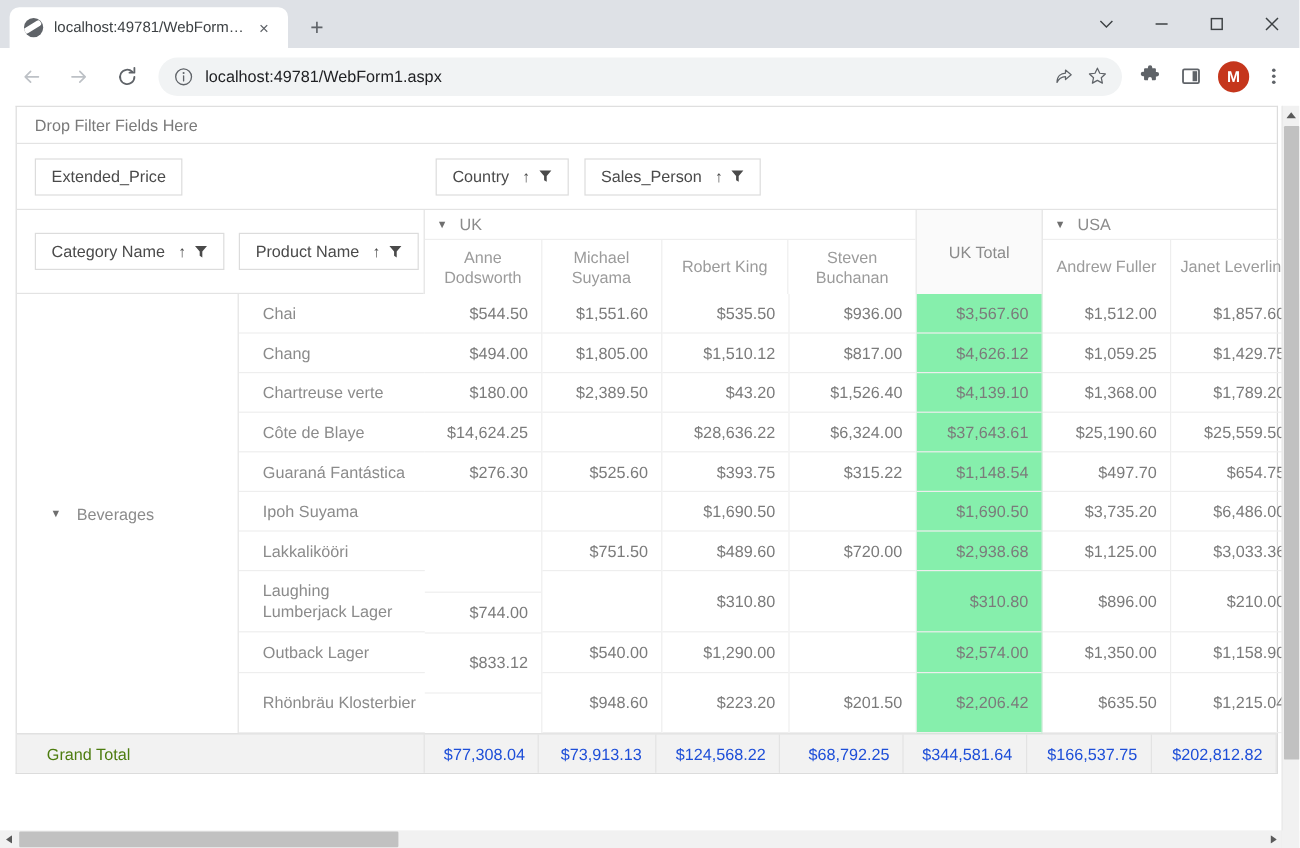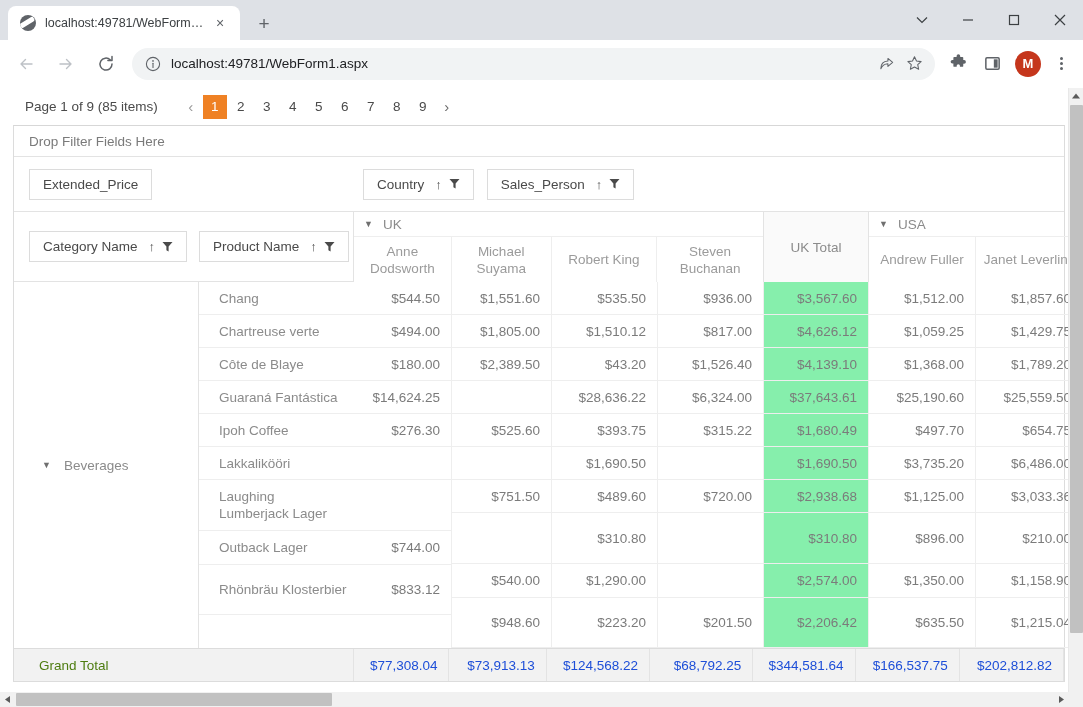--- a/index.html
+++ b/index.html
@@ -415,36 +415,20 @@
     <div class="menu-dots">
       <i></i>
         <i></i>
         <i></i>
     </div>
   </div>
 
   <div class="viewport">
     <div class="page">
 
-      <div class="pager">
-        <span class="pager-info">Page 1 of 9 (85 items)</span>
-        <span class="pager-nav">
-          <span class="pg-arrow">‹</span>
-          <span class="pg active">1</span>
-          <span class="pg">2</span>
-          <span class="pg">3</span>
-          <span class="pg">4</span>
-          <span class="pg">5</span>
-          <span class="pg">6</span>
-          <span class="pg">7</span>
-          <span class="pg">8</span>
-          <span class="pg">9</span>
-          <span class="pg-arrow next">›</span>
-        </span>
-      </div>
 
       <div class="pivot">
 
         <div class="filterarea">
           <span>Drop Filter Fields Here</span>
         </div>
 
         <div class="fieldrow">
           <div class="datafield-zone">
             <span class="fieldbox">
@@ -529,25 +513,26 @@
 
         <div class="databody">
           <div class="rowarea">
             <div class="catcol">
               <div class="catlabel">
                 <span class="tri">▼</span>
                 <span>Beverages</span>
               </div>
             </div>
             <div class="prodcol">
+              <div class="prodcell" style="height:33px">Chai</div>
               <div class="prodcell" style="height:33px">Chang</div>
               <div class="prodcell" style="height:33px">Chartreuse verte</div>
               <div class="prodcell" style="height:33px">Côte de Blaye</div>
               <div class="prodcell" style="height:33px">Guaraná Fantástica</div>
-              <div class="prodcell" style="height:33px">Ipoh Coffee</div>
+              <div class="prodcell" style="height:33px">Ipoh Suyama</div>
               <div class="prodcell" style="height:33px">Lakkalikööri</div>
               <div class="prodcell" style="height:51px">Laughing Lumberjack Lager</div>
               <div class="prodcell" style="height:34px">Outback Lager</div>
               <div class="prodcell" style="height:50px">Rhönbräu Klosterbier</div>
             </div>
           </div>
 
           <div class="valarea">
 
             <div class="valcol" style="width:98px">
@@ -599,21 +584,21 @@
               <div class="valcell" style="height:51px"></div>
               <div class="valcell" style="height:34px"></div>
               <div class="valcell" style="height:50px">$201.50</div>
             </div>
 
             <div class="valcol total" style="width:105px">
               <div class="valcell" style="height:33px">$3,567.60</div>
               <div class="valcell" style="height:33px">$4,626.12</div>
               <div class="valcell" style="height:33px">$4,139.10</div>
               <div class="valcell" style="height:33px">$37,643.61</div>
-              <div class="valcell" style="height:33px">$1,680.49</div>
+              <div class="valcell" style="height:33px">$1,148.54</div>
               <div class="valcell" style="height:33px">$1,690.50</div>
               <div class="valcell" style="height:33px">$2,938.68</div>
               <div class="valcell" style="height:51px">$310.80</div>
               <div class="valcell" style="height:34px">$2,574.00</div>
               <div class="valcell" style="height:50px">$2,206.42</div>
             </div>
 
             <div class="valcol" style="width:107px">
               <div class="valcell" style="height:33px">$1,512.00</div>
               <div class="valcell" style="height:33px">$1,059.25</div>

